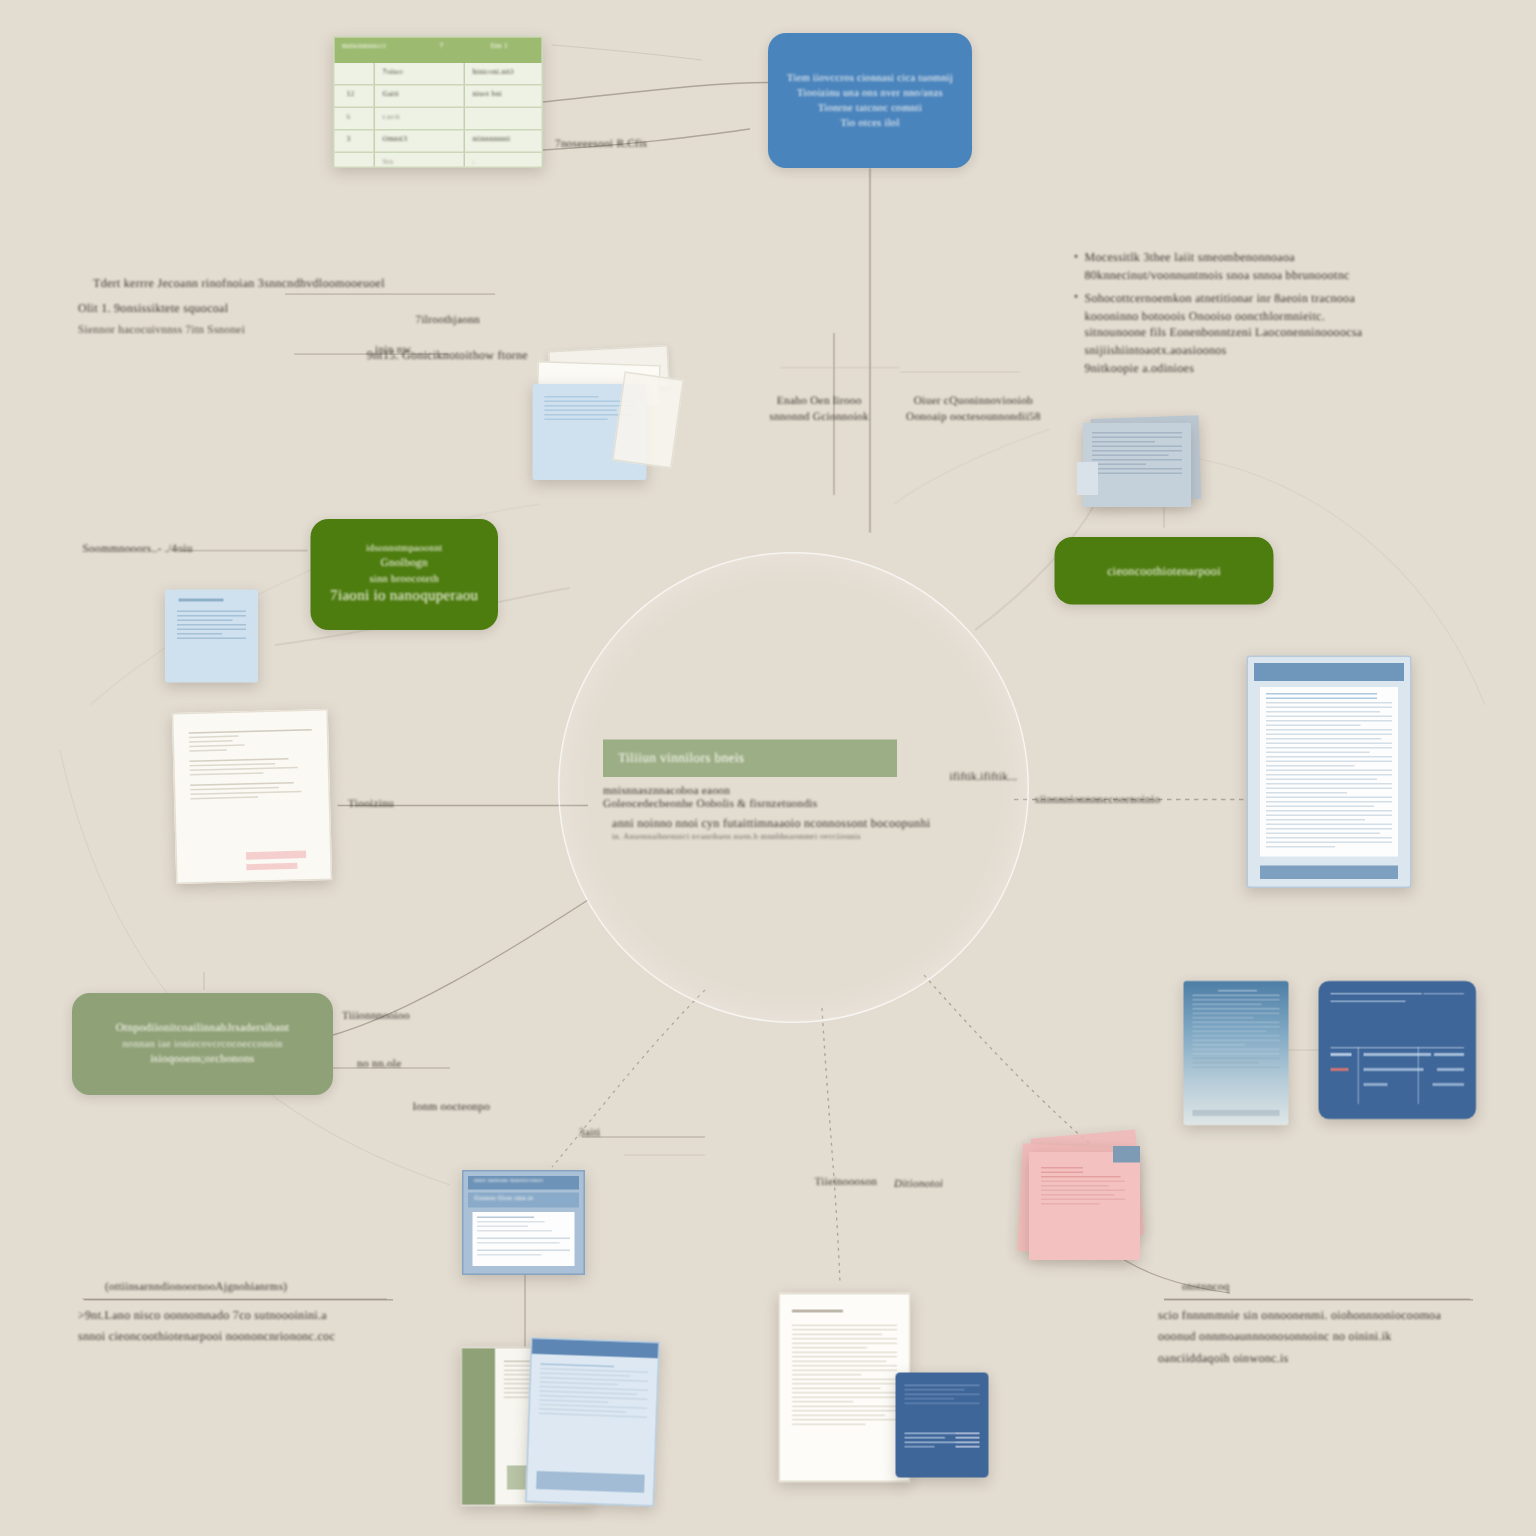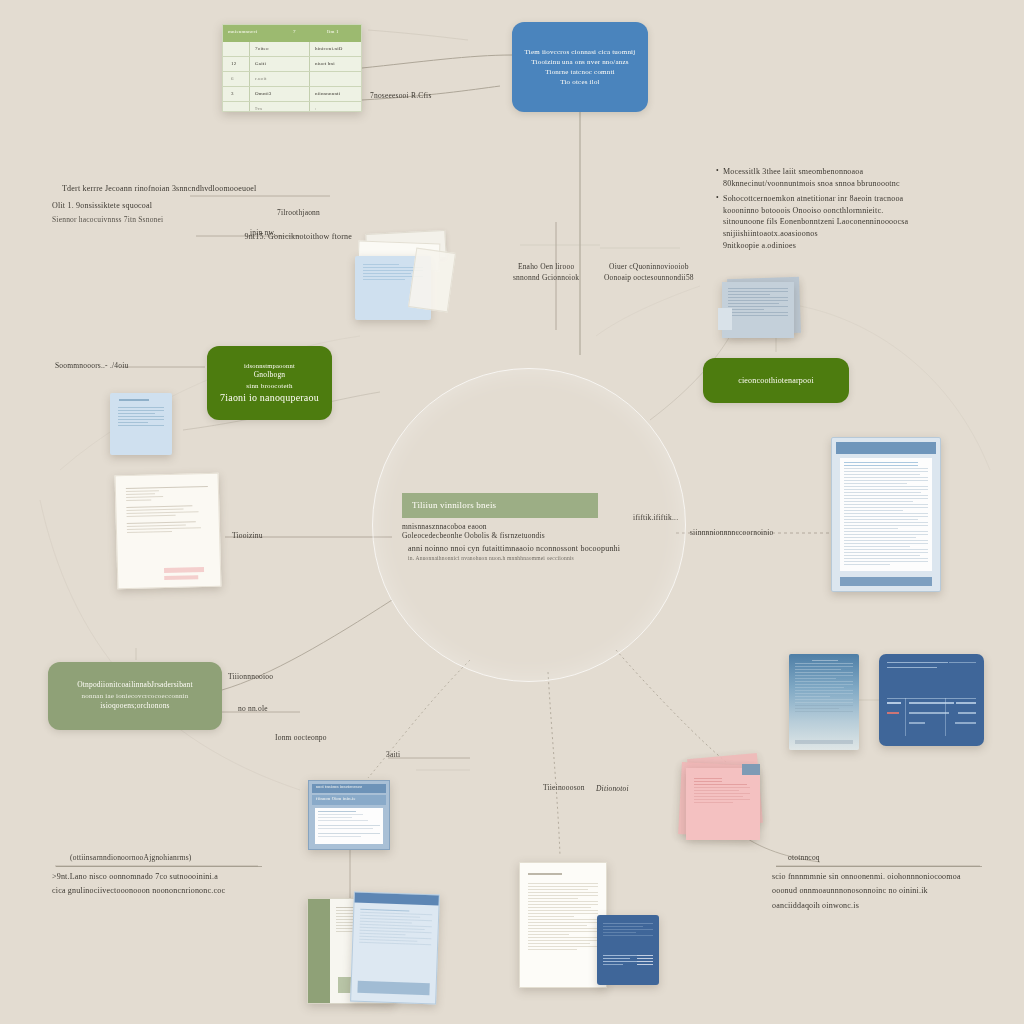--- a/index.html
+++ b/index.html
@@ -519,21 +519,21 @@
       <div class="ln-row" style="background:rgba(235,240,248,.9);"></div>
       <div class="ln-row" style="background:rgba(235,240,248,.9);"></div>
       <div class="ln-row" style="background:rgba(235,240,248,.9);"></div>
     </div>
   </div>
 
   <div class="abs txtblock" style="left:52px;top:853px;width:240px;">
     <div class="ptxt xs" style="margin-left:18px;">(ottiinsarnndionoornooAjgnohianrms)</div>
     <div class="rule" style="margin-left:4px;width:206px;"></div>
     <div class="ptxt sm" style="font-size:8px;">&gt;9nt.Lano nisco  oonnomnado   7co  sutnoooinini.a</div>
-    <div class="ptxt sm" style="font-size:8px;margin-top:3px;">cica  gnulinociivectooonooon  noononcnriononc.coc</div>
+    <div class="ptxt sm" style="font-size:8px;margin-top:3px;">snnoi  cieoncoothiotenarpooi  noononcnriononc.coc</div>
   </div>
 
   <div class="abs txtblock" style="left:772px;top:853px;width:240px;">
     <div class="ptxt xs" style="margin-left:16px;">ototnncoq</div>
     <div class="rule" style="margin-left:4px;width:206px;"></div>
     <div class="ptxt sm" style="font-size:8px;">scio fnnnmmnie  sin  onnoonenmi.  oiohonnnoniocoomoa</div>
     <div class="ptxt sm" style="font-size:8px;margin-top:3px;">ooonud  onnmoaunnnonosonnoinc no oinini.ik</div>
     <div class="ptxt sm" style="font-size:8px;margin-top:3px;">oanciiddaqoih  oinwonc.is</div>
   </div>
   <div class="abs ptxt xs" style="left:596px;top:784px;font-style:italic;">Ditionotoi</div>

